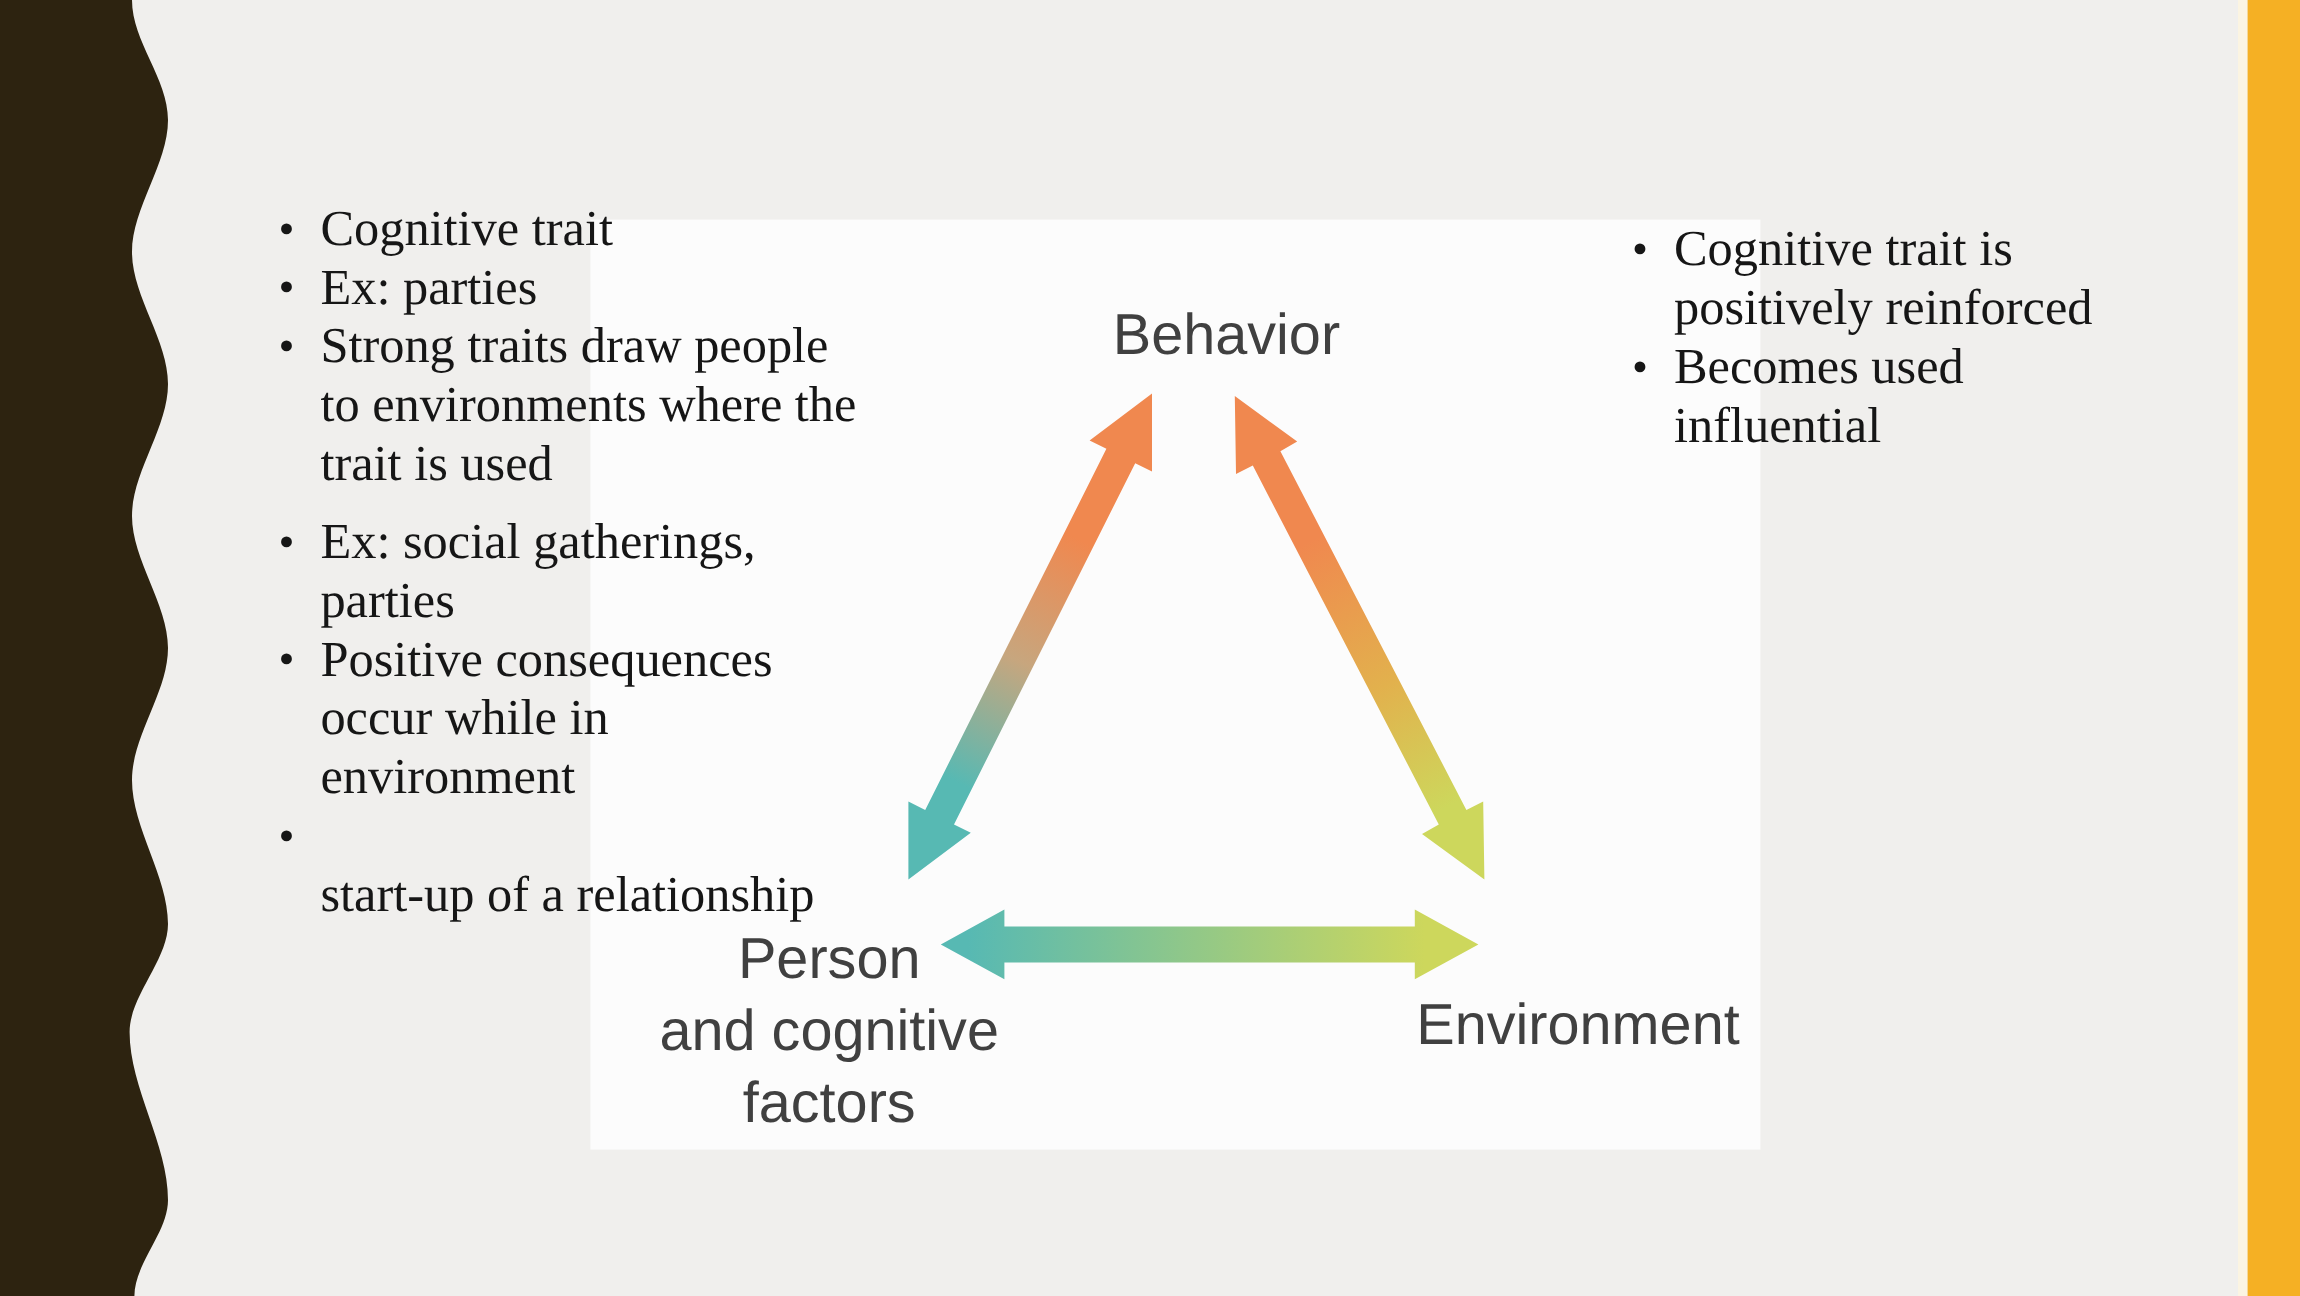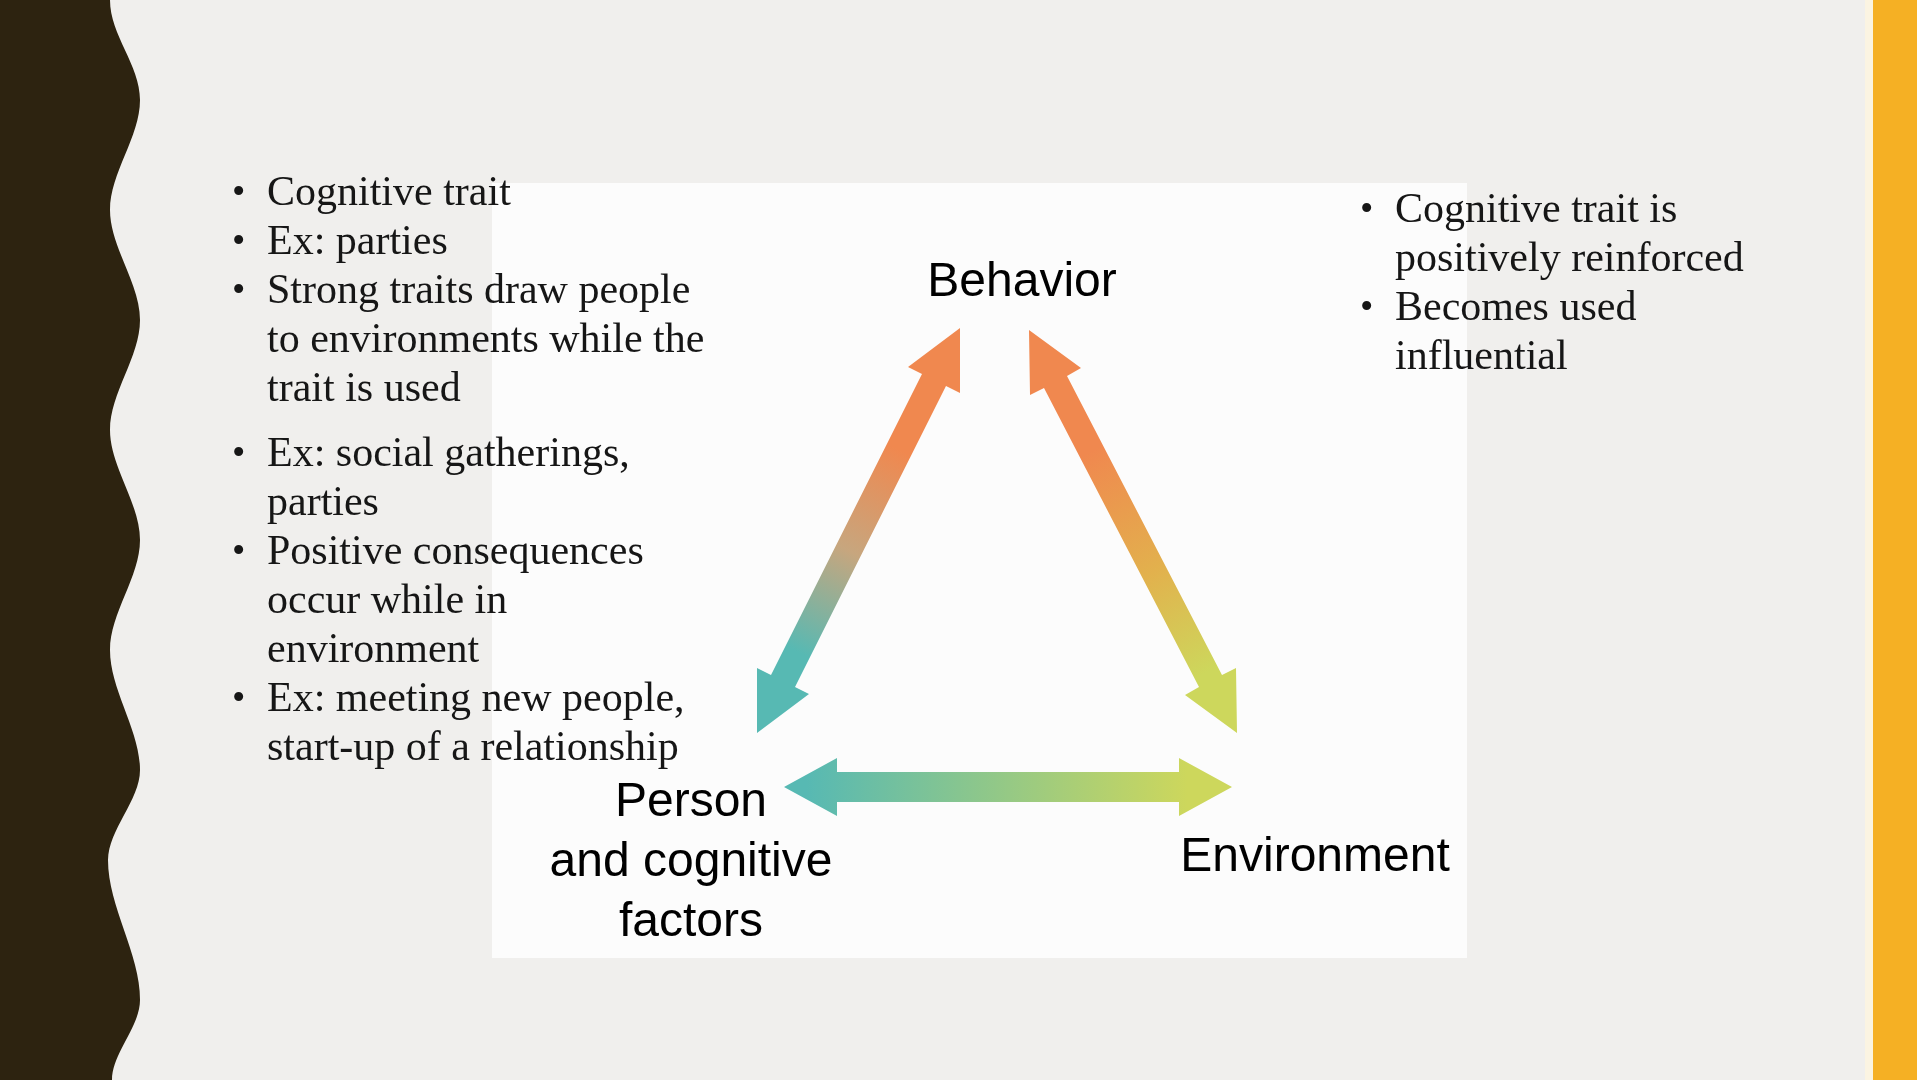--- a/index.html
+++ b/index.html
@@ -39,21 +39,21 @@
     left: 492px; top: 183px;
     width: 975px; height: 775px;
     background: #fcfcfc;
     z-index: 1;
   }
   .arrows-svg { position: absolute; left: 0; top: 0; width: 975px; height: 775px; }
 
   .node-label {
     position: absolute;
     font-family: "Liberation Sans", "DejaVu Sans", sans-serif;
-    color: #000000;
+    color: #404040;
     font-size: 48px;
     white-space: nowrap;
     transform: translateX(-50%);
     text-align: center;
   }
   .node-behavior    { left: 530px; top: 72px;  line-height: 50px; }
   .node-person      { left: 170px; top: 587px; line-height: 60px; white-space: normal; width: 340px; margin-left: 29px; }
   .node-environment { left: 823px; top: 647px; line-height: 50px; }
 
   
@@ -142,21 +142,21 @@
   <div class="b-row">
     <span class="b-dot">•</span>
     <span class="b-text">Ex: parties</span>
   </div>
   <div class="b-row">
     <span class="b-dot">•</span>
     <span class="b-text">Strong traits draw people</span>
   </div>
   <div class="b-row">
     <span class="b-dot"></span>
-    <span class="b-text">to environments while the</span>
+    <span class="b-text">to environments where the</span>
   </div>
   <div class="b-row">
     <span class="b-dot"></span>
     <span class="b-text">trait is used</span>
   </div>
   <div class="b-row group-gap">
     <span class="b-dot">•</span>
     <span class="b-text">Ex: social gatherings,</span>
   </div>
   <div class="b-row">
@@ -170,21 +170,20 @@
   <div class="b-row">
     <span class="b-dot"></span>
     <span class="b-text">occur while in</span>
   </div>
   <div class="b-row">
     <span class="b-dot"></span>
     <span class="b-text">environment</span>
   </div>
   <div class="b-row">
     <span class="b-dot">•</span>
-    <span class="b-text">Ex: meeting new people,</span>
   </div>
   <div class="b-row">
     <span class="b-dot"></span>
     <span class="b-text">start-up of a relationship</span>
   </div>
 </div>
 
 <div class="bullet-list right-list">
   <div class="b-row">
     <span class="b-dot">•</span>

